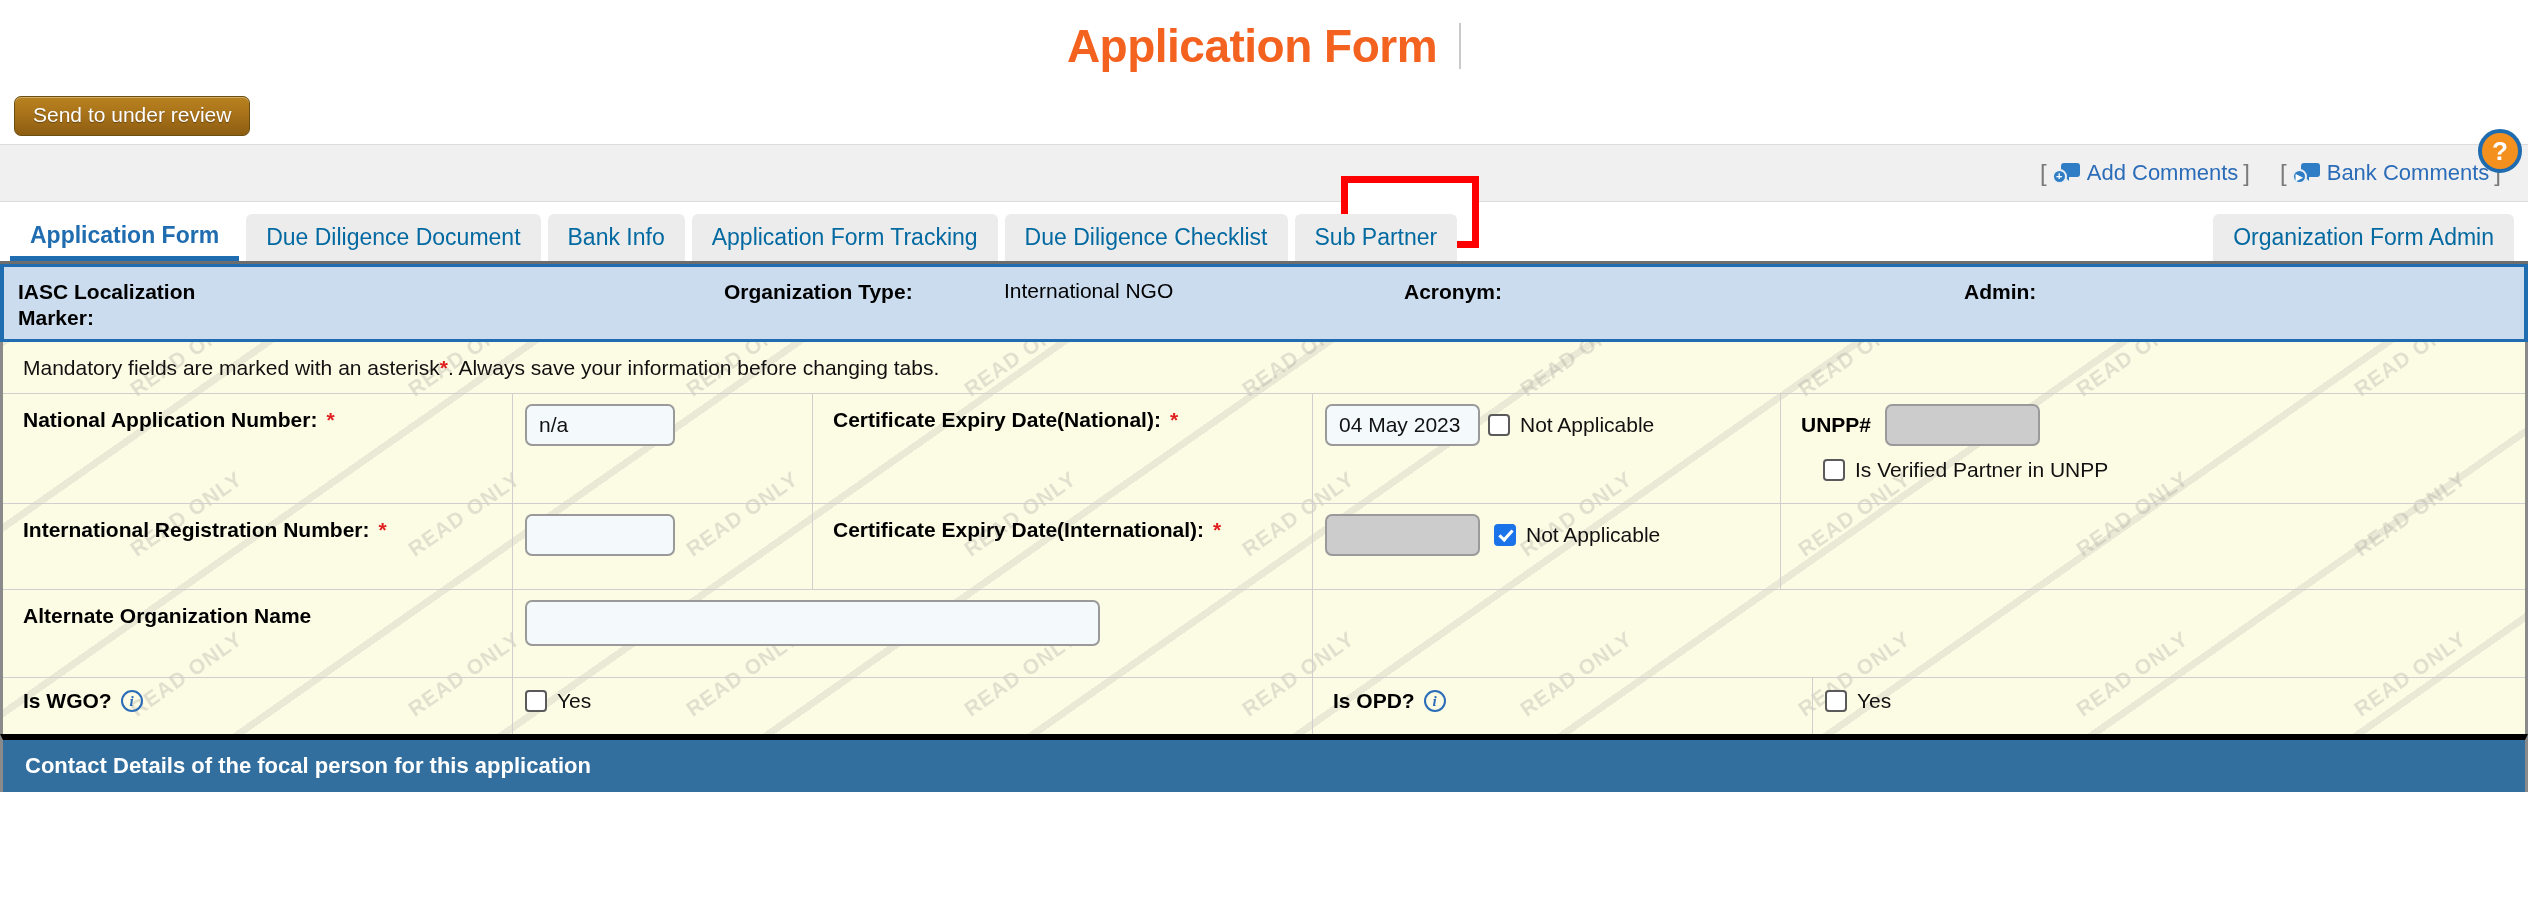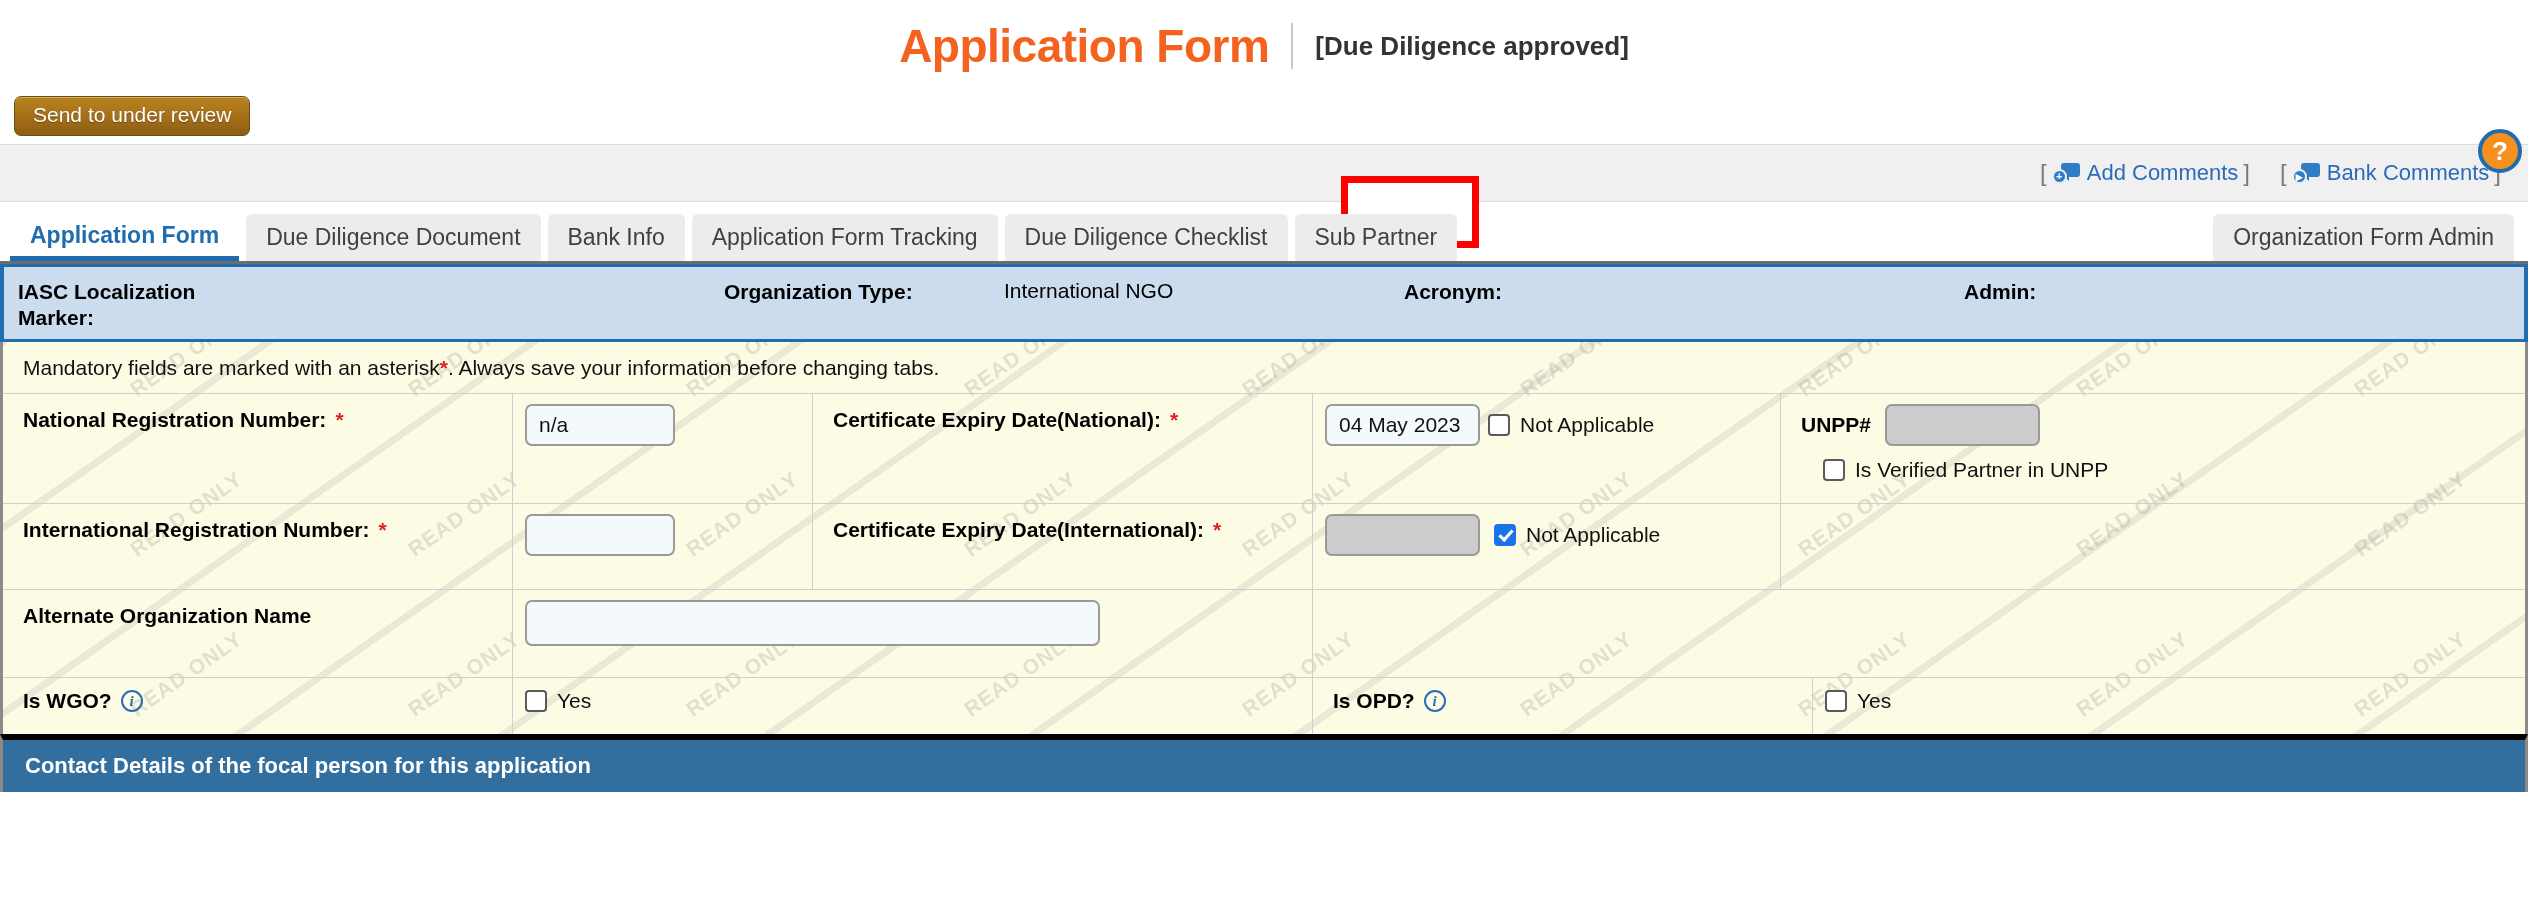--- a/index.html
+++ b/index.html
@@ -110,21 +110,21 @@
   .tabs-row {
     position: relative;
     height: 62px;
     display: flex;
     align-items: flex-end;
     padding-left: 10px;
     border-bottom: 3px solid #6d6d6d;
   }
   .tab {
     font-size: 23px;
-    color: #404040;
+    color: #0369a1;
     background: #ececec;
     border-radius: 6px 6px 0 0;
     padding: 11px 20px 11px 20px;
     margin-right: 7px;
     cursor: pointer;
     white-space: nowrap;
     line-height: 1.1;
   }
   .tab.active {
     background: transparent;
@@ -282,21 +282,20 @@
     border-left: 3px solid #8a8a8a;
     border-right: 3px solid #8a8a8a;
   }
 </style>
 </head>
 <body>
 
 <div class="title-bar">
   <span class="title-main">Application Form</span>
   <span class="title-sep"></span>
-  <span class="title-status">[Due Diligence approved]</span>
 </div>
 
 <div class="action-row">
   <span class="btn-review">Send to under review</span>
 </div>
 
 <div class="comments-bar">
   <div class="cmt-group">
     <span class="cmt-bracket">[</span>
     <span class="cmt-link">
@@ -389,21 +388,21 @@
 
     <div class="note-row">
       <span>Mandatory fields are marked with an asterisk </span>
         <span class="req">*</span>
         <span>. Always save your information before changing tabs.</span>
     </div>
 
     <div class="frow" style="min-height:110px;">
       <div class="fcell vsep" style="width:510px;">
         <span class="flabel">
-          <span>National Registration Number:</span>
+          <span>National Application Number:</span>
             <span class="req">*</span>
         </span>
       </div>
       <div class="fcell vsep" style="width:300px;padding-left:0;padding-top:10px;justify-content:flex-start;">
         <input class="tinput w-narrow" style="margin-left: 12px;" type="text" value="n/a">
       </div>
       <div class="fcell vsep" style="width:500px;">
         <span class="flabel">
           <span>Certificate Expiry Date(National):</span>
             <span class="req">*</span>

